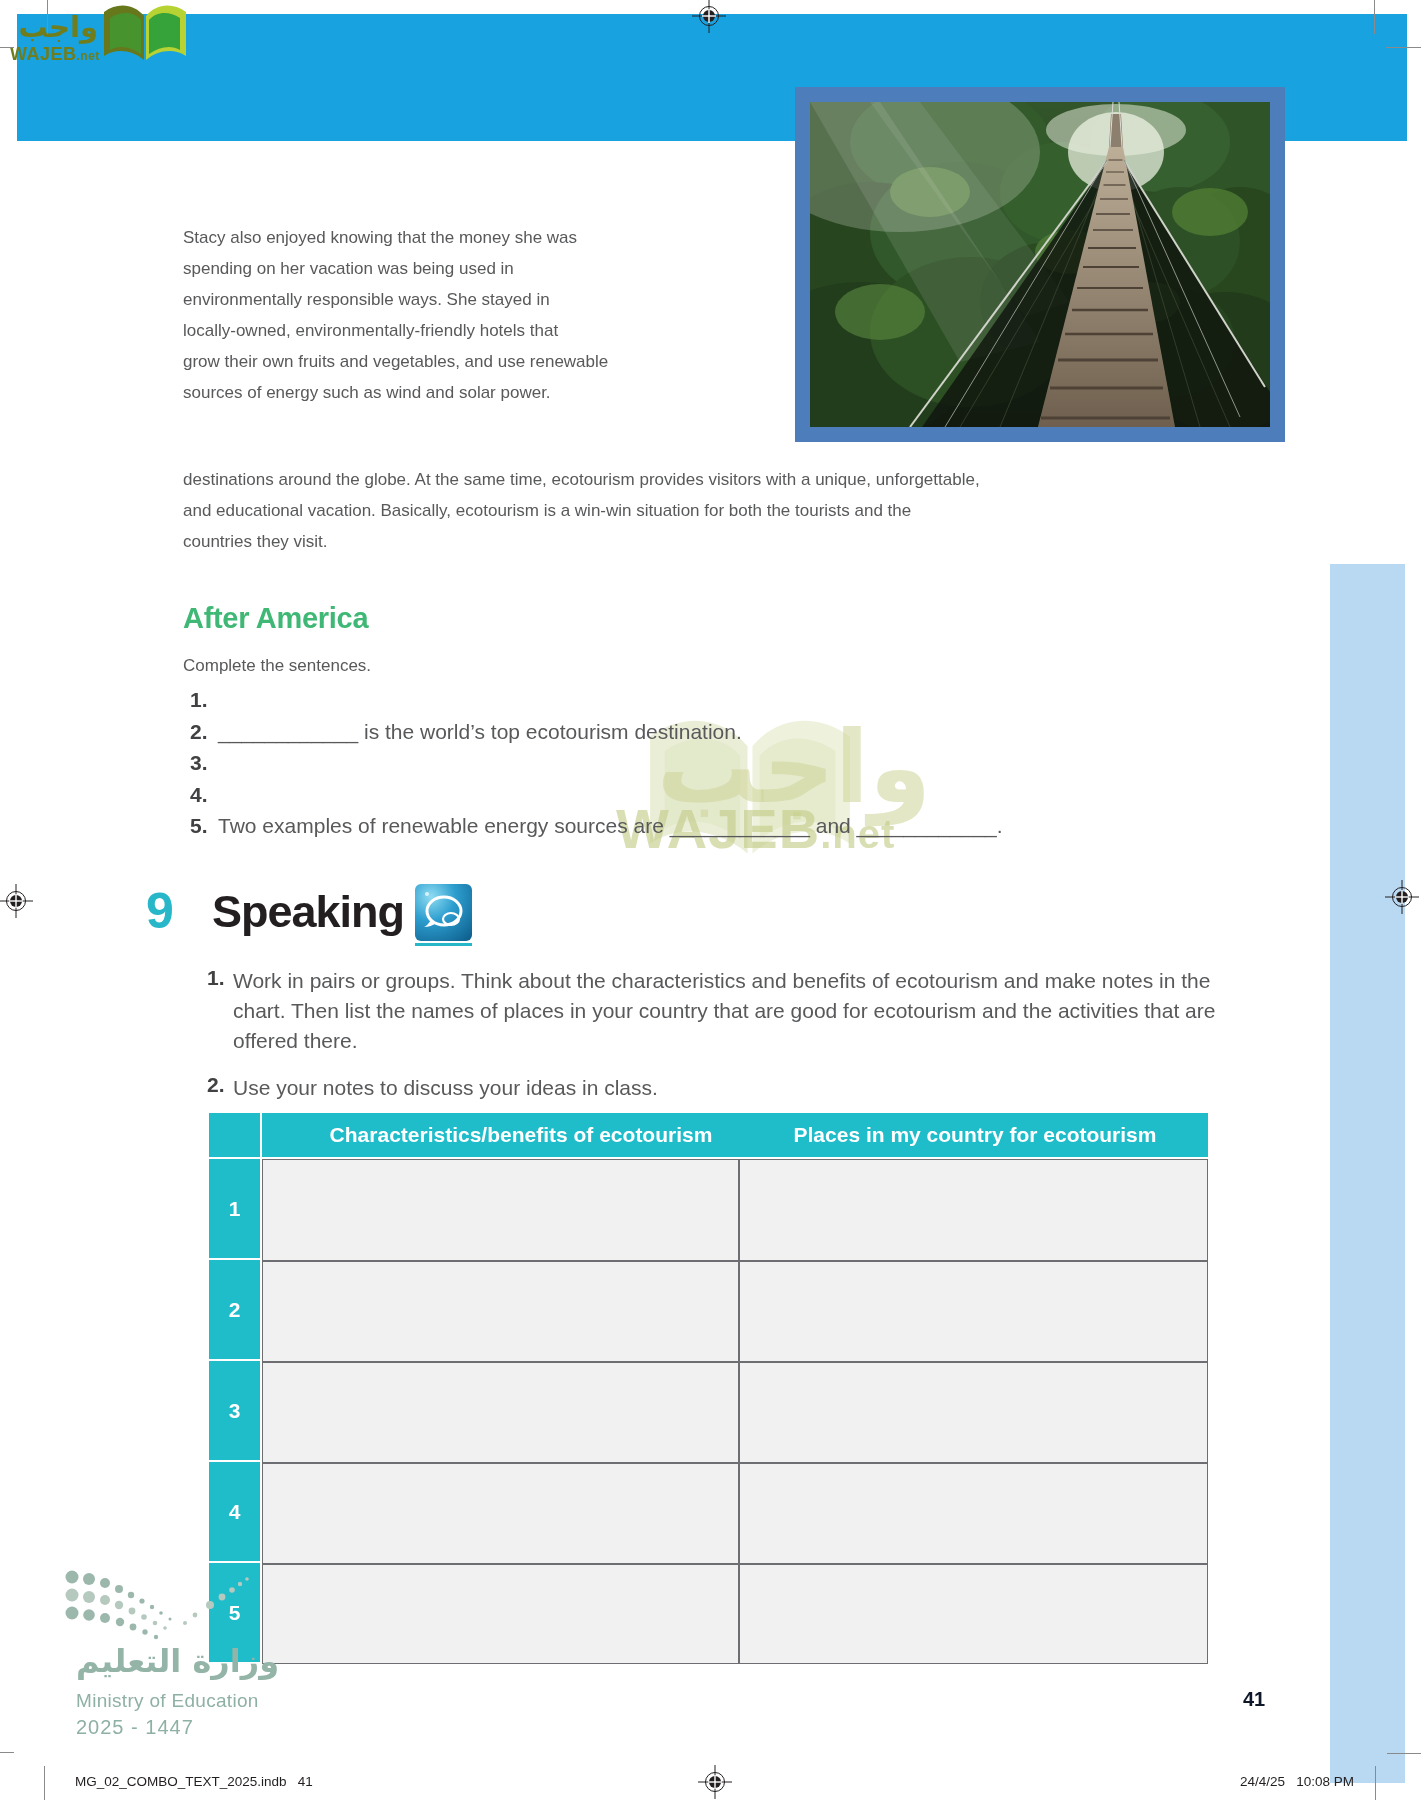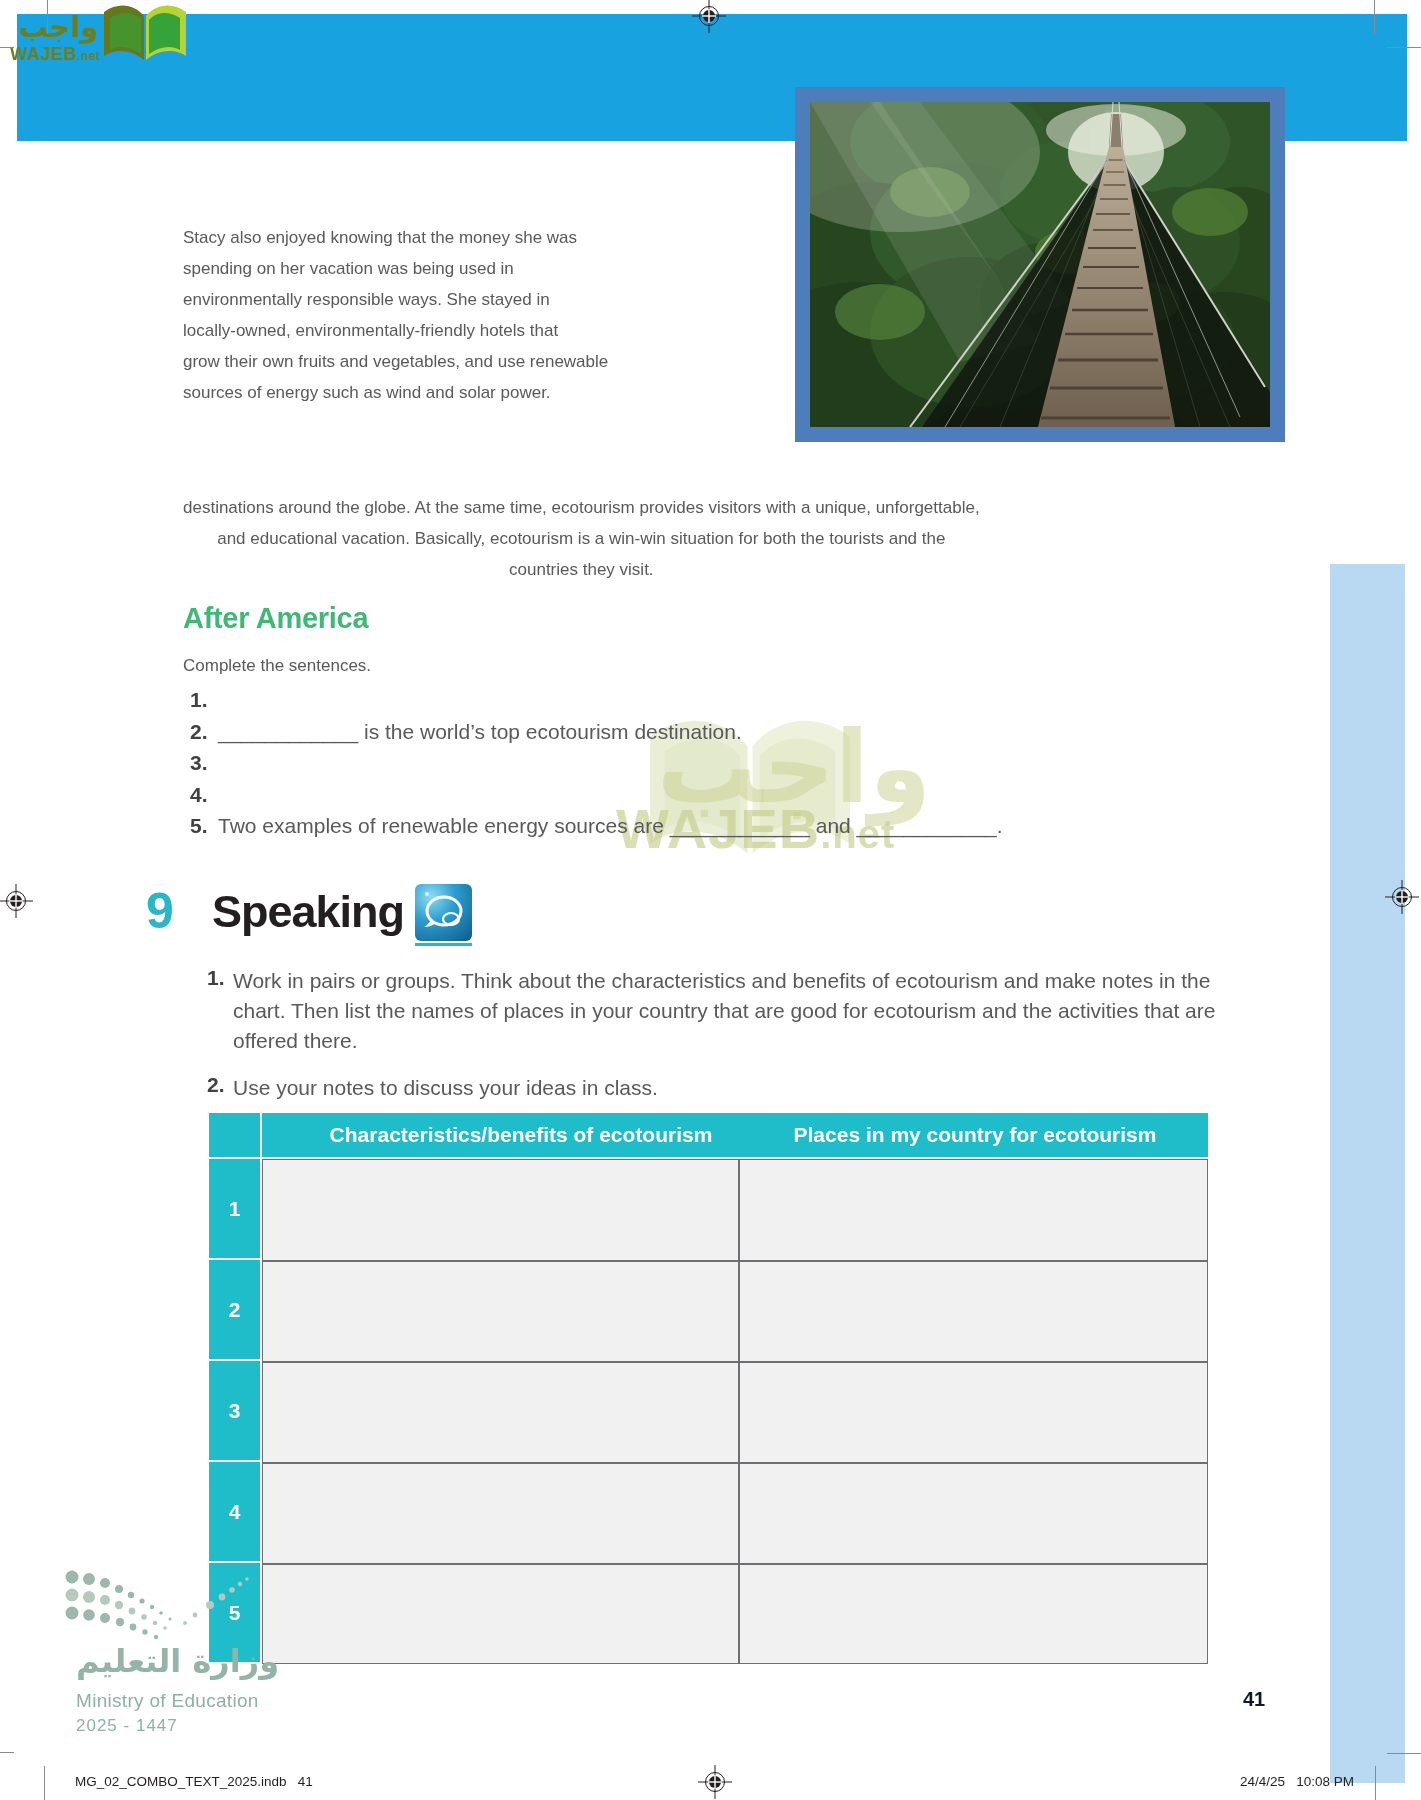--- a/index.html
+++ b/index.html
@@ -15,21 +15,21 @@
            font-size:29px;color:#6f7d1d;text-align:right;z-index:3;line-height:1.1;}
   .logo-latin{left:10px;top:44px;z-index:3;color:#6f7d1d;font-weight:bold;font-size:18px;letter-spacing:.5px;}
   .logo-latin .tld{font-size:12px;}
   .logo-book{left:100px;top:2px;z-index:3;}
   
   .photo-frame{left:795px;top:87px;width:460px;height:325px;border:15px solid #4d7dbb;z-index:2;background:#24421e;}
   
   .bodytext{color:#58595b;font-size:17px;line-height:31px;z-index:2;}
   .para1{left:183px;top:222px;}
   .para2a{left:183px;top:430px;}
-  .para2b{left:183px;top:492px;text-align:center;}
+  .para2b{left:183px;top:464px;}
   .h-green{left:183px;top:602px;font-size:29px;font-weight:bold;color:#3eb874;z-index:2;letter-spacing:-.3px;}
   .instr{left:183px;top:650px;}
   
   .ar-list{left:190px;top:688px;z-index:2;}
   .li-row{display:flex;height:31.5px;align-items:baseline;}
   .li-num{width:28px;font-weight:bold;color:#414042;font-size:21px;}
   .li-txt{color:#58595b;font-size:21px;}
   
   .wm{z-index:1;}
   .wm-ar{left:548px;top:708px;width:492px;font-family:"DejaVu Sans",sans-serif;font-weight:bold;
@@ -53,21 +53,21 @@
   .teal{background:#1fbcca;}
   .th-label{color:#ffffff;font-weight:bold;font-size:21px;text-align:center;line-height:44px;}
   .tbody-bg{left:53px;top:46px;width:946px;height:505px;background:#f1f1f2;border:1.5px solid #6d6e71;box-sizing:border-box;}
   .rownum{width:51px;height:99px;line-height:99px;text-align:center;color:#fff;font-weight:bold;font-size:21px;}
   .rowline{left:53px;width:946px;height:2px;background:#6d6e71;}
   .colline{left:529px;top:46px;width:1.5px;height:505px;background:#6d6e71;}
   
   .min-ar{left:76px;top:1642px;font-family:"DejaVu Sans",sans-serif;font-weight:bold;font-size:32px;
           color:#93b4a7;z-index:3;}
   .min-en{left:76px;top:1690px;font-size:19px;color:#8fb0a5;z-index:3;letter-spacing:.3px;}
-  .min-yr{left:76px;top:1716px;font-size:17px;color:#8fb0a5;z-index:3;letter-spacing:1px;}
+  .min-yr{left:76px;top:1716px;font-size:20px;color:#8fb0a5;z-index:3;letter-spacing:1px;}
   .min-dots{left:60px;top:1565px;z-index:3;}
   
   .pagenum{left:1243px;top:1688px;font-size:20px;font-weight:bold;color:#0f172a;z-index:2;}
   .foot{top:1774px;font-size:13.5px;color:#231f20;z-index:2;}
   .foot-l{left:75px;}
   .foot-r{left:1240px;}
   
   .mark{background:#8a8a8a;z-index:4;}
   .reg{width:34px;height:34px;z-index:4;}
 </style>

